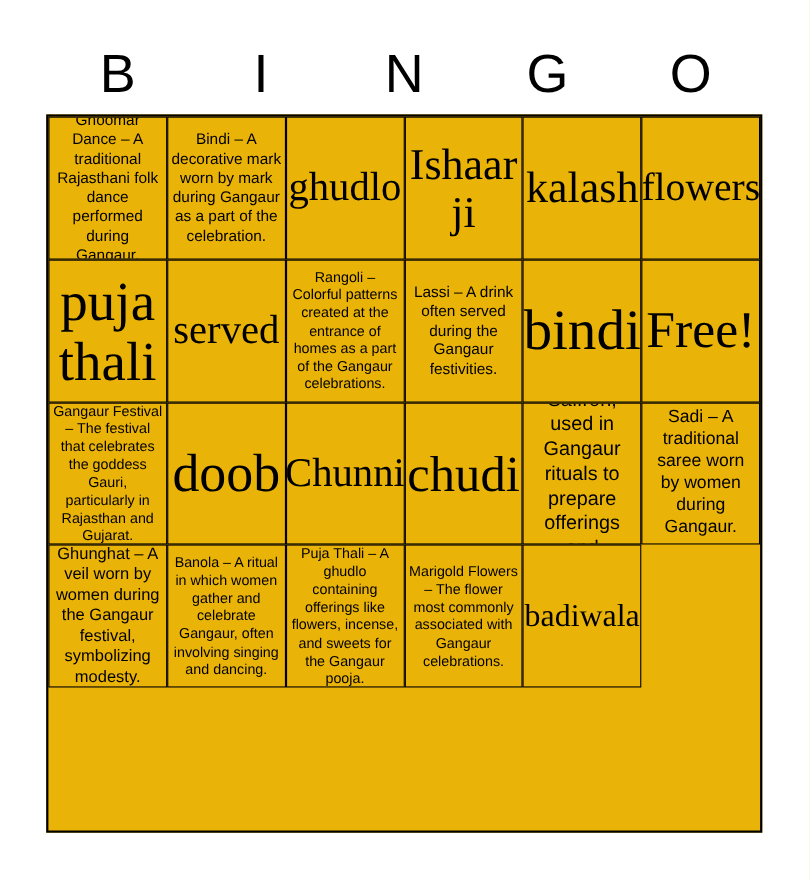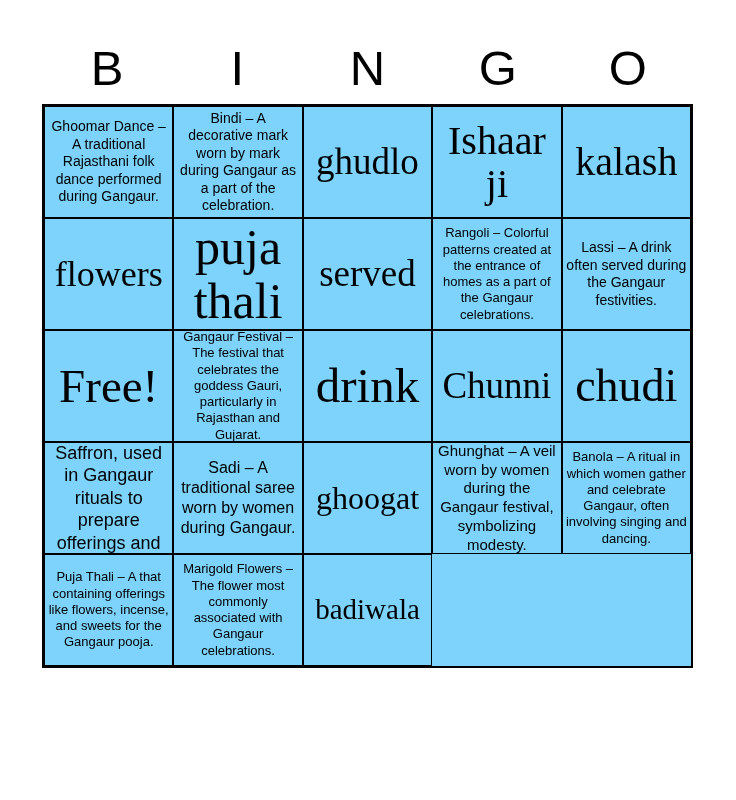--- a/index.html
+++ b/index.html
@@ -28,27 +28,27 @@
     font-weight: 400;
   }
   .bingo-title span {
     text-align: center;
   }
   .bingo-grid {
     position: absolute;
     left: 42px;
     top: 104px;
     width: 651px;
-    height: 564px;
+    height: 653px;
     box-sizing: border-box;
     border: 2px solid #000000;
     display: grid;
-    grid-template-columns: repeat(5, 1fr);
+    grid-template-columns: repeat(6, 1fr);
     grid-template-rows: repeat(5, 1fr);
-    background: #7dd3fc;
+    background: #eab308;
   }
   .cell {
     box-sizing: border-box;
     border: 1px solid #000000;
     display: flex;
     align-items: center;
     justify-content: center;
     text-align: center;
     padding: 2px 3px;
     overflow: hidden;
@@ -81,30 +81,30 @@
     <div class="cell big" style="font-size:37px">ghudlo</div>
     <div class="cell big" style="font-size:40px">Ishaar ji</div>
 
     <div class="cell big" style="font-size:40px">kalash</div>
     <div class="cell big" style="font-size:36px">flowers</div>
     <div class="cell big" style="font-size:50px">puja thali</div>
     <div class="cell big" style="font-size:37px">served</div>
     <div class="cell" style="font-size:13px">Rangoli – Colorful patterns created at the entrance of homes as a part of the Gangaur celebrations.</div>
 
     <div class="cell" style="font-size:14px">Lassi – A drink often served during the Gangaur festivities.</div>
+    <div class="cell big" style="font-size:52px">bindi</div>
     <div class="cell big" style="font-size:47px">Free!</div>
     <div class="cell" style="font-size:13px">Gangaur Festival – The festival that celebrates the goddess Gauri, particularly in Rajasthan and Gujarat.</div>
-    <div class="cell big" style="font-size:49px">drink</div>
+    <div class="cell big" style="font-size:49px">doob</div>
 
     <div class="cell big" style="font-size:37px">Chunni</div>
     <div class="cell big" style="font-size:46px">chudi</div>
     <div class="cell" style="font-size:18px">Kesar – Saffron, used in Gangaur rituals to prepare offerings and desserts.</div>
     <div class="cell" style="font-size:16px">Sadi – A traditional saree worn by women during Gangaur.</div>
-    <div class="cell big" style="font-size:32px">ghoogat</div>
 
     <div class="cell" style="font-size:15px">Ghunghat – A veil worn by women during the Gangaur festival, symbolizing modesty.</div>
     <div class="cell" style="font-size:13px">Banola – A ritual in which women gather and celebrate Gangaur, often involving singing and dancing.</div>
-    <div class="cell" style="font-size:13px">Puja Thali – A that containing offerings like flowers, incense, and sweets for the Gangaur pooja.</div>
+    <div class="cell" style="font-size:13px">Puja Thali – A ghudlo containing offerings like flowers, incense, and sweets for the Gangaur pooja.</div>
     <div class="cell" style="font-size:13px">Marigold Flowers – The flower most commonly associated with Gangaur celebrations.</div>
     <div class="cell big" style="font-size:29px">badiwala</div>
   </div>
 
 </div>
 
 </body></html>

